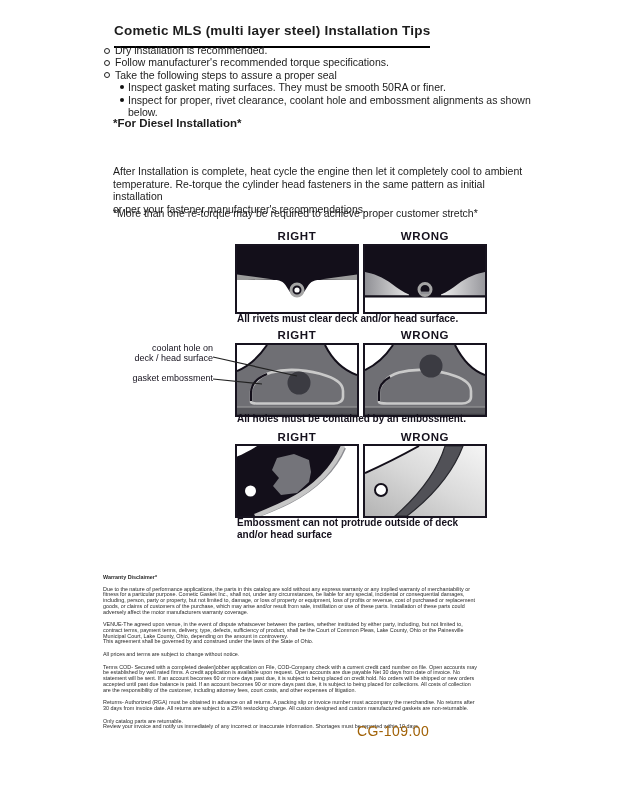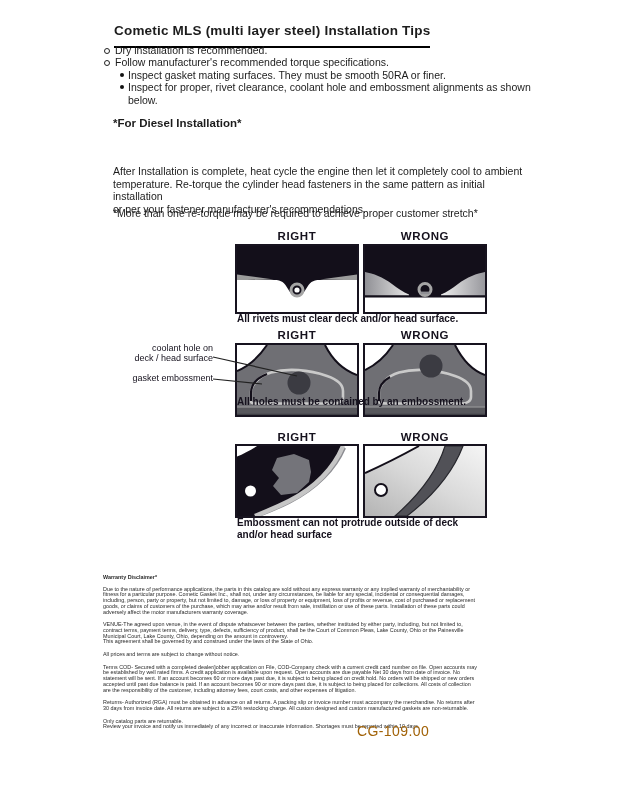--- a/index.html
+++ b/index.html
@@ -33,20 +33,24 @@
   <div class="abs title">Cometic MLS (multi layer steel) Installation Tips</div>
 
   <div class="abs bullets">
     <div class="b-row">
       <span class="dot-open"></span>
       <span>Dry installation is recommended.</span>
     </div>
     <div class="b-row">
       <span class="dot-open"></span>
       <span>Follow manufacturer's recommended torque specifications.</span>
+    </div>
+    <div class="b-row">
+      <span class="dot-open"></span>
+      <span>Take the following steps to assure a proper seal</span>
     </div>
     <div class="b-row sub">
       <span class="dot-fill"></span>
       <span>Inspect gasket mating surfaces.  They must be smooth 50RA or finer.</span>
     </div>
     <div class="b-row sub">
       <span class="dot-fill"></span>
       <span>Inspect for proper, rivet clearance, coolant hole and embossment alignments as shown below.</span>
     </div>
   </div>
@@ -128,21 +132,21 @@
     </svg>
   </div>
 
   <div class="anno" style="left:110px;top:344px;width:103px;">coolant hole on<br>deck / head surface</div>
   <div class="anno" style="left:110px;top:374px;width:103px;">gasket embossment</div>
   <svg class="abs" style="left:211px;top:350px;" width="94" height="40" viewBox="0 0 94 40">
     <line x1="2" y1="7" x2="86" y2="26" stroke="#222" stroke-width="1.2"></line>
     <line x1="2" y1="29" x2="51" y2="34" stroke="#222" stroke-width="1.2"></line>
   </svg>
 
-  <div class="caption" style="top:396px;">All holes must be contained by an embossment.</div>
+  <div class="caption" style="top:413px;">All holes must be contained by an embossment.</div>
 
   <div class="diag-label" style="left:235px;top:431px;">RIGHT</div>
   <div class="diag-label" style="left:363px;top:431px;">WRONG</div>
 
   <div class="diag-box" style="left:235px;top:444px;height:70px;">
     <svg width="120" height="70" viewBox="0 0 120 70">
       <rect x="0" y="0" width="120" height="70" fill="#ffffff"></rect>
       <path d="M20,0 L106,0 C97,22 78,42 52,55 C40,61 28,66 18,70 L0,70 L0,10.5 C6,8 13,4.5 20,0 Z" fill="#130f1a"></path>
       <path d="M108,2 C99,23 80,43 53,56.5 C41,62.5 29,67.5 19,71" fill="none" stroke="#8d8d92" stroke-width="2"></path>
       <path d="M106,0 C97,22 78,42 52,55 C40,61 28,66 18,70" fill="none" stroke="#c6c6c6" stroke-width="4.5"></path>

